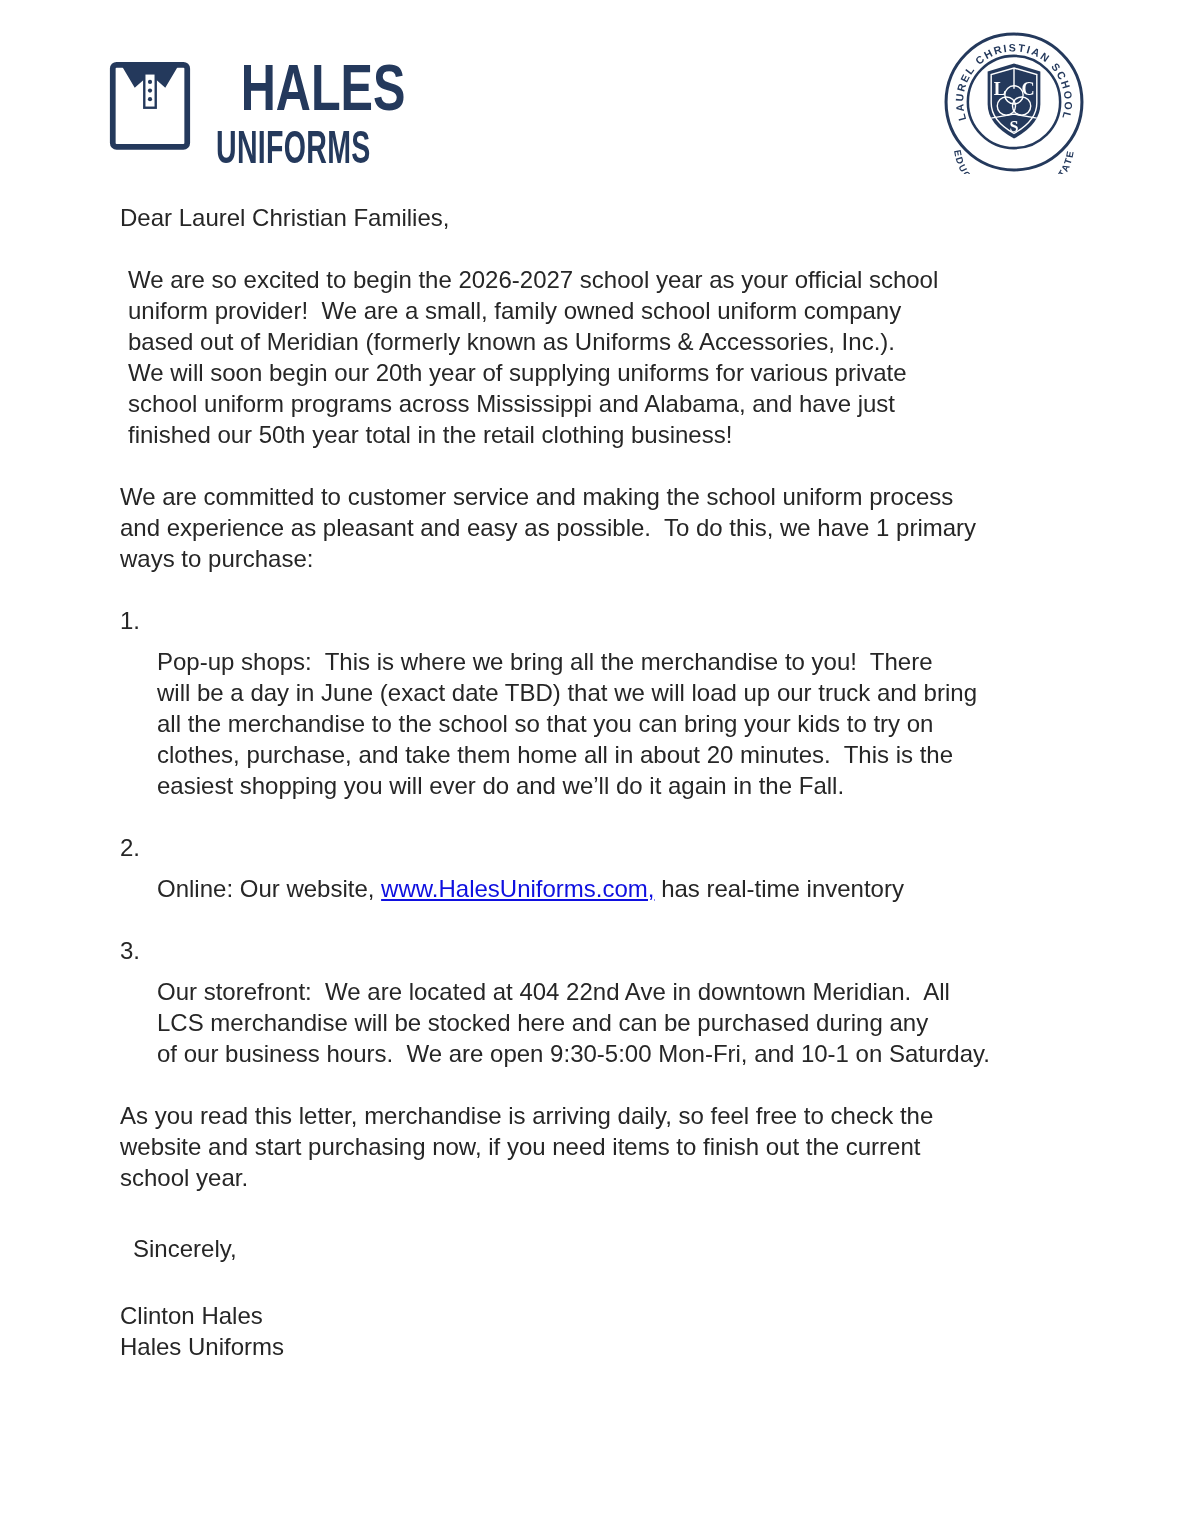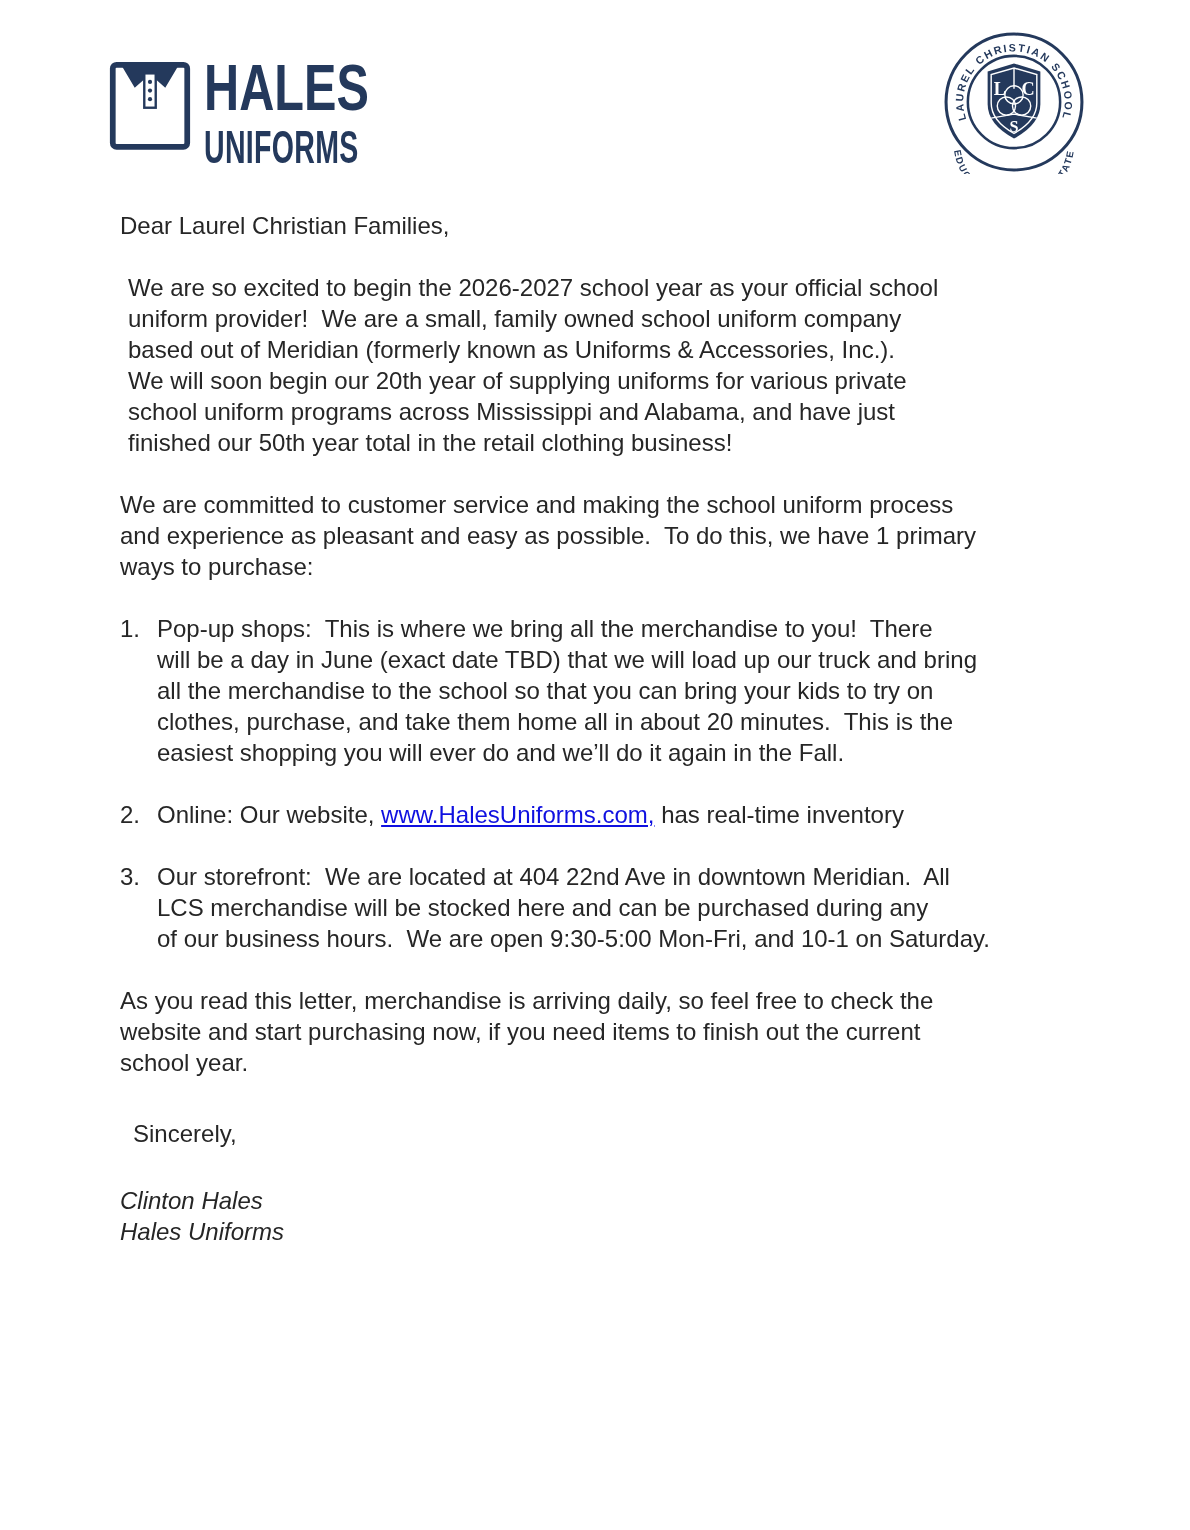--- a/index.html
+++ b/index.html
@@ -14,21 +14,21 @@
     width:1190px;height:1530px;
     background:var(--page-bg);
     font-family:"Liberation Sans", sans-serif;
     color:var(--text);
     overflow:hidden;
     margin:0 auto;
   }
   
   .header-logo{position:absolute;left:108px;top:52px;display:flex;align-items:flex-start;}
   .shirt-icon svg{width:84px;height:100px;display:block;}
-  .logo-text{margin-left:12px;color:var(--navy);}
+  .logo-text{margin-left:24px;color:var(--navy);text-align:right;}
   .logo-line1{
     font-size:64px;font-weight:900;line-height:1;
     transform:scaleX(0.76);transform-origin:left top;
     letter-spacing:0px;margin-top:4px;white-space:nowrap;
   }
   .logo-line2{
     font-size:46px;font-weight:800;line-height:1;
     transform:scaleX(0.62);transform-origin:left top;
     margin-top:4px;white-space:nowrap;letter-spacing:0.5px;
   }
@@ -38,29 +38,29 @@
   .navy-stroke{stroke:var(--navy);fill:#ffffff;}
   .white-stroke{stroke:#ffffff;fill:none;}
   .seal-arc-text{font-family:"Liberation Sans",sans-serif;font-weight:bold;fill:var(--navy);}
   .seal-letter{font-family:"Liberation Serif",serif;font-weight:bold;fill:#ffffff;}
   
   .letter-body{
     position:absolute;left:120px;top:194px;width:1050px;
     font-size:24px;line-height:31px;
   }
   .pre{white-space:pre-wrap;}
-  .para{margin:16px 0 31px 0;}
+  .para{margin:8px 0 31px 0;}
   .p1{padding-left:8px;}
   .list-item{display:flex;margin:0 0 31px 0;}
   .num{width:37px;flex:none;}
-  .item-text{flex:1;}
+  .item-text{flex:1;margin-top:41px;}
   .block{display:block;}
   .website-link{color:var(--link-blue);text-decoration:underline;cursor:pointer;}
   .closing{margin:40px 0 36px 13px;}
-  .signature{margin:0;font-style:italic;}
+  .signature{margin:0;}
 </style>
 </head>
 <body>
 
 <div class="page">
 
   <div class="header-logo">
     <div class="shirt-icon">
       <svg viewBox="0 0 88 102" xmlns="http://www.w3.org/2000/svg">
         <rect x="5" y="12" width="78" height="86" rx="4" class="navy-stroke" stroke-width="6"></rect>

